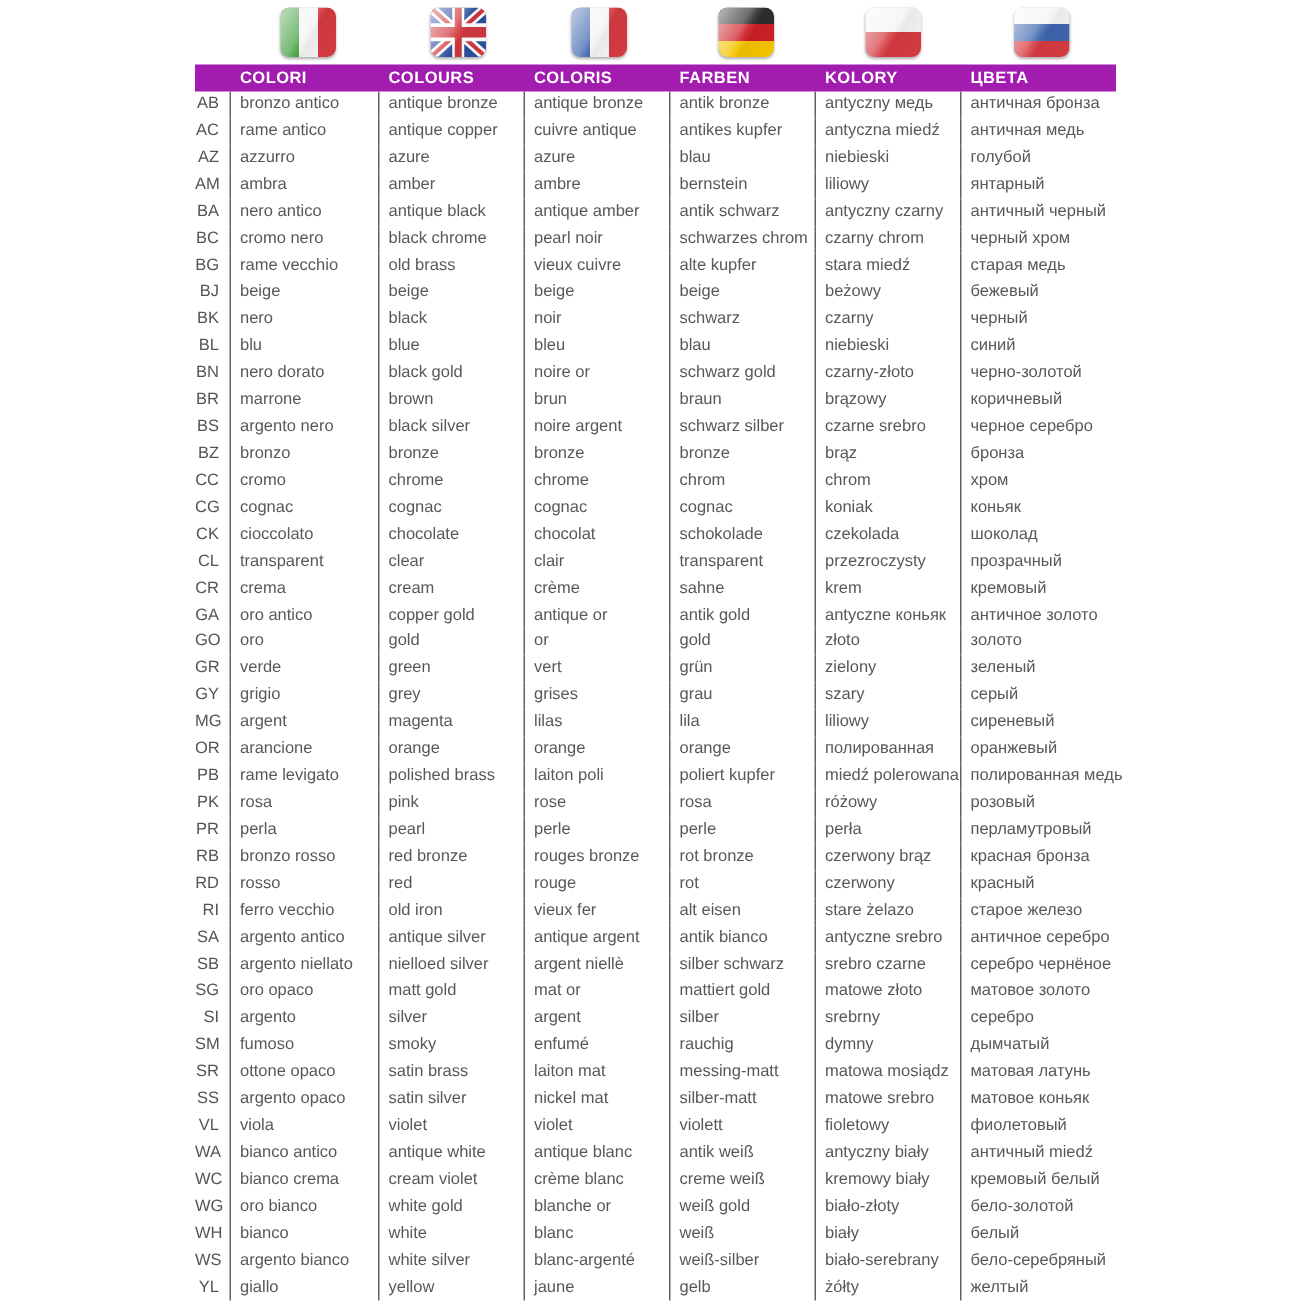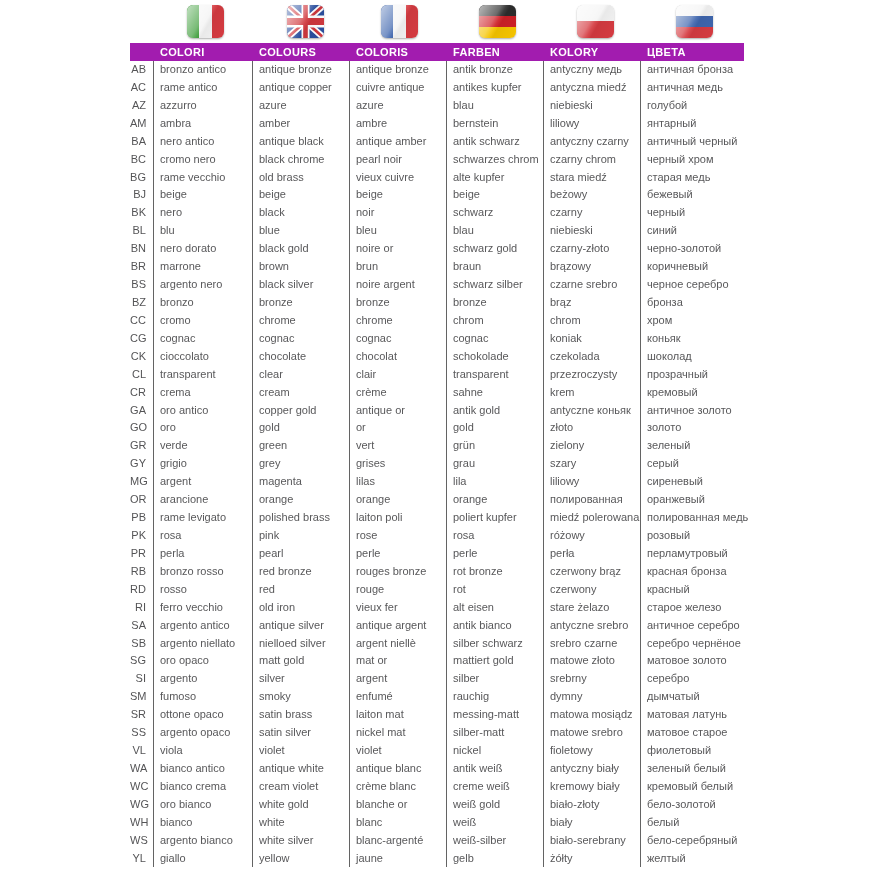--- a/index.html
+++ b/index.html
@@ -364,35 +364,35 @@
     <div class="cell lang">laiton mat</div>
     <div class="cell lang">messing-matt</div>
     <div class="cell lang">matowa mosiądz</div>
     <div class="cell lang">матовая латунь</div>
     <div class="cell code">SS</div>
     <div class="cell lang">argento opaco</div>
     <div class="cell lang">satin silver</div>
     <div class="cell lang">nickel mat</div>
     <div class="cell lang">silber-matt</div>
     <div class="cell lang">matowe srebro</div>
-    <div class="cell lang">матовое старое</div>
+    <div class="cell lang">матовое коньяк</div>
     <div class="cell code">VL</div>
     <div class="cell lang">viola</div>
     <div class="cell lang">violet</div>
     <div class="cell lang">violet</div>
-    <div class="cell lang">nickel</div>
+    <div class="cell lang">violett</div>
     <div class="cell lang">fioletowy</div>
     <div class="cell lang">фиолетовый</div>
     <div class="cell code">WA</div>
     <div class="cell lang">bianco antico</div>
     <div class="cell lang">antique white</div>
     <div class="cell lang">antique blanc</div>
     <div class="cell lang">antik weiß</div>
     <div class="cell lang">antyczny biały</div>
-    <div class="cell lang">зеленый белый</div>
+    <div class="cell lang">античный miedź</div>
     <div class="cell code">WC</div>
     <div class="cell lang">bianco crema</div>
     <div class="cell lang">cream violet</div>
     <div class="cell lang">crème blanc</div>
     <div class="cell lang">creme weiß</div>
     <div class="cell lang">kremowy biały</div>
     <div class="cell lang">кремовый белый</div>
     <div class="cell code">WG</div>
     <div class="cell lang">oro bianco</div>
     <div class="cell lang">white gold</div>

